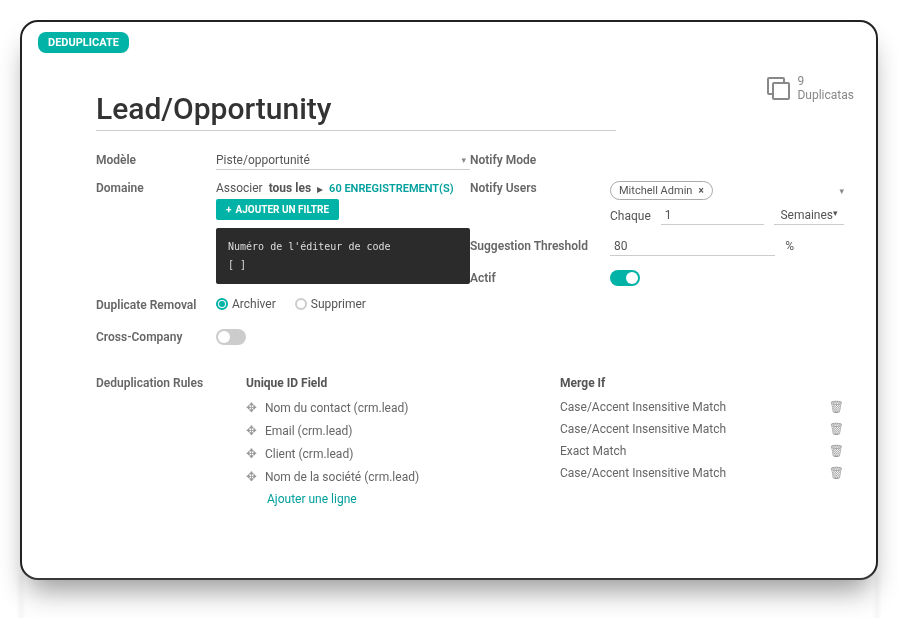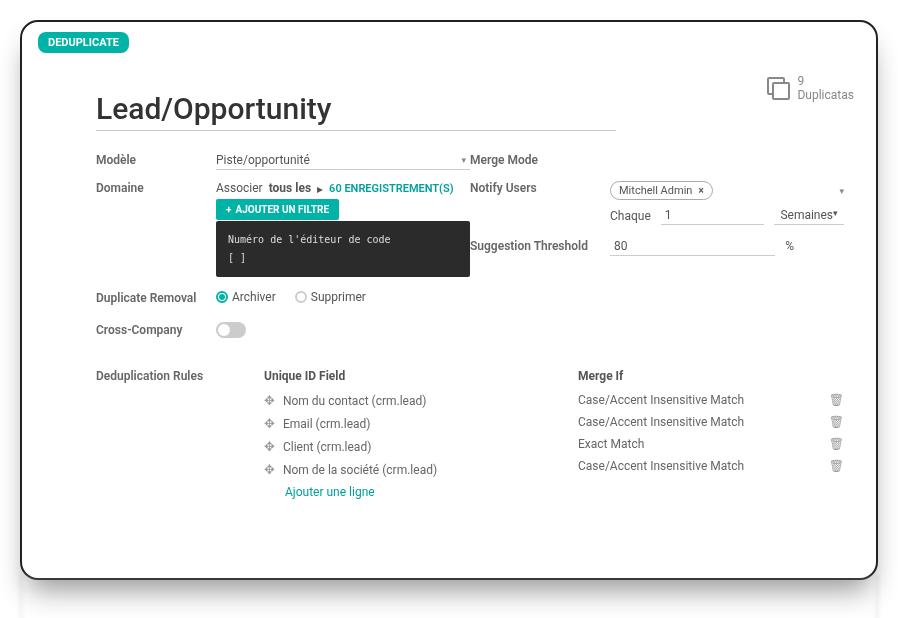--- a/index.html
+++ b/index.html
@@ -91,21 +91,21 @@
       align-items: center;
       gap: 4px;
       margin-top: 4px;
     }
     .code-box {
       background: #2b2b2b;
       color: #ddd;
       font-family: monospace;
       font-size: 10px;
       padding: 10px 12px;
-      margin-top: 1px;
+      margin-top: 8px;
       line-height: 1.8;
       border-radius: 2px;
     }
     .toggle {
       width: 30px; height: 16px; border-radius: 10px;
       background: #ccc; position: relative; display: inline-block;
     }
     .toggle::after {
       content: ''; width: 12px; height: 12px; border-radius: 50%;
       background: #fff; position: absolute; left: 2px; top: 2px;
@@ -130,21 +130,21 @@
     .chip-x { font-size: 10px; font-weight: bold; }
     .inline-input { border-bottom: 1px solid #ccc; padding: 2px 4px; }
     .rules {
       padding: 18px 20px 0 62px;
       font-size: 12px;
       display: flex;
       gap: 30px;
     }
     .rules-label { width: 120px; font-weight: 600; color: #666; flex-shrink: 0; }
     .rules-body { flex: 1; display: flex; gap: 30px; }
-    .rules-col { flex: 1; margin-left: 18px; }
+    .rules-col { flex: 1; }
     .rules-head { font-weight: 700; color: #555; margin-bottom: 10px; }
     .rule-row { display: flex; align-items: center; margin-bottom: 8px; color: #666; }
     .drag { color: #999; margin-right: 8px; font-size: 13px; cursor: move; }
     .trash { margin-left: auto; color: #999; cursor: pointer; }
     .add-line { color: #00a09d; margin-top: 4px; margin-left: 21px; }
     .reflection {
       margin-top: -6px;
       transform: scaleY(-1);
       opacity: 0.10;
       filter: blur(2px);
@@ -216,21 +216,21 @@
       </div>
 
       <div class="row">
         <div class="label">Cross-Company</div>
         <span class="toggle"></span>
       </div>
     </div>
 
     <div class="col">
       <div class="row">
-        <div class="label" style="width:140px">Merge Mode</div>
+        <div class="label" style="width:140px">Notify Mode</div>
       </div>
 
       <div class="row" style="align-items:flex-start;">
         <div class="label" style="width:140px">Notify Users</div>
         <div class="field">
           <div style="display:flex;align-items:center;">
             <span class="chip">
               <span>Mitchell Admin</span>
               <span class="chip-x">×</span>
             </span>
@@ -249,20 +249,24 @@
 
       <div class="row">
         <div class="label" style="width:140px">Suggestion Threshold</div>
         <div class="field" style="display:flex;gap:10px;align-items:center;">
           <span class="inline-input" style="flex:1">80</span>
           <span>%</span>
           <span style="width:40px"></span>
         </div>
       </div>
 
+      <div class="row">
+        <div class="label" style="width:140px">Actif</div>
+        <span class="toggle on"></span>
+      </div>
     </div>
   </div>
 
   
   <div class="rules">
     <div class="rules-label">Deduplication Rules</div>
     <div class="rules-body">
       <div class="rules-col">
         <div class="rules-head">Unique ID Field</div>
         <div class="rule-row">

